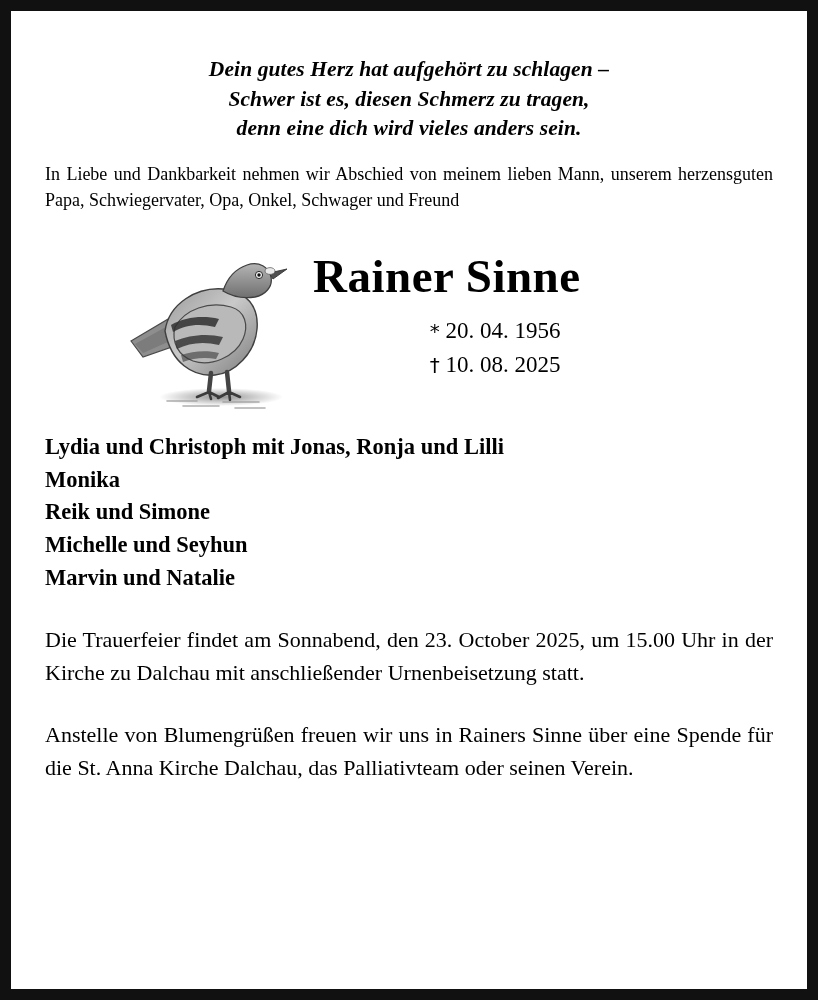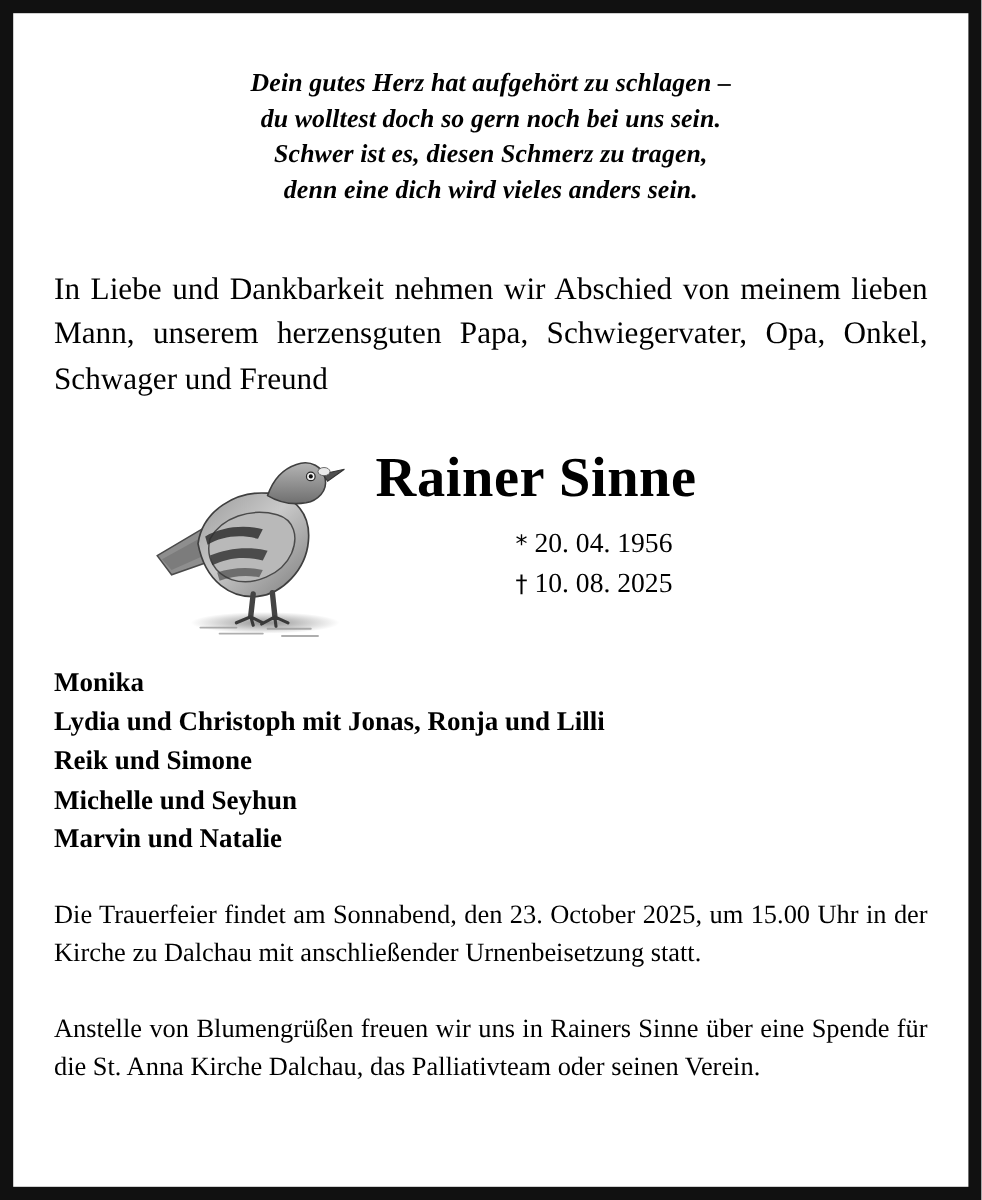--- a/index.html
+++ b/index.html
@@ -36,22 +36,22 @@
     font-weight: 700;
     font-size: 21.5px;
     line-height: 1.38;
     margin: 16px 0 0 0;
     letter-spacing: 0.1px;
   }
   .verse div { white-space: nowrap; }
 
   
   .intro {
-    margin-top: 48px;
-    font-size: 26px;
+    margin-top: 17px;
+    font-size: 18px;
     line-height: 1.45;
     text-align: justify;
     text-justify: inter-word;
   }
 
   
   .name-block {
     position: relative;
     margin-top: 26px;
     min-height: 170px;
@@ -101,21 +101,20 @@
   }
 </style>
 </head>
 <body>
 
 <div class="obituary">
   <div class="inner">
 
     <div class="verse">
       <div>Dein gutes Herz hat aufgehört zu schlagen –</div>
-      <div>du wolltest doch so gern noch bei uns sein.</div>
       <div>Schwer ist es, diesen Schmerz zu tragen,</div>
       <div>denn eine dich wird vieles anders sein.</div>
     </div>
 
     <div class="intro">In Liebe und Dankbarkeit nehmen wir Abschied von meinem lieben Mann, unserem herzensguten Papa, Schwiegervater, Opa, Onkel, Schwager und Freund</div>
 
     <div class="name-block">
 
       <div class="bird">
         <svg viewBox="0 0 190 170" width="190" height="170" xmlns="http://www.w3.org/2000/svg">
@@ -174,22 +173,22 @@
           </div>
           <div>
             <span class="sym">†</span>
             <span>10. 08. 2025</span>
           </div>
         </div>
       </div>
     </div>
 
     <div class="family">
+      <div>Lydia und Christoph mit Jonas, Ronja und Lilli</div>
       <div>Monika</div>
-      <div>Lydia und Christoph mit Jonas, Ronja und Lilli</div>
       <div>Reik und Simone</div>
       <div>Michelle und Seyhun</div>
       <div>Marvin und Natalie</div>
     </div>
 
     <div class="para">Die Trauerfeier findet am Sonnabend, den 23. October 2025, um 15.00 Uhr in der Kirche zu Dalchau mit anschließender Urnenbeisetzung statt.</div>
 
     <div class="para">Anstelle von Blumengrüßen freuen wir uns in Rainers Sinne über eine Spende für die St. Anna Kirche Dalchau, das Palliativteam oder seinen Verein.</div>
 
   </div>

